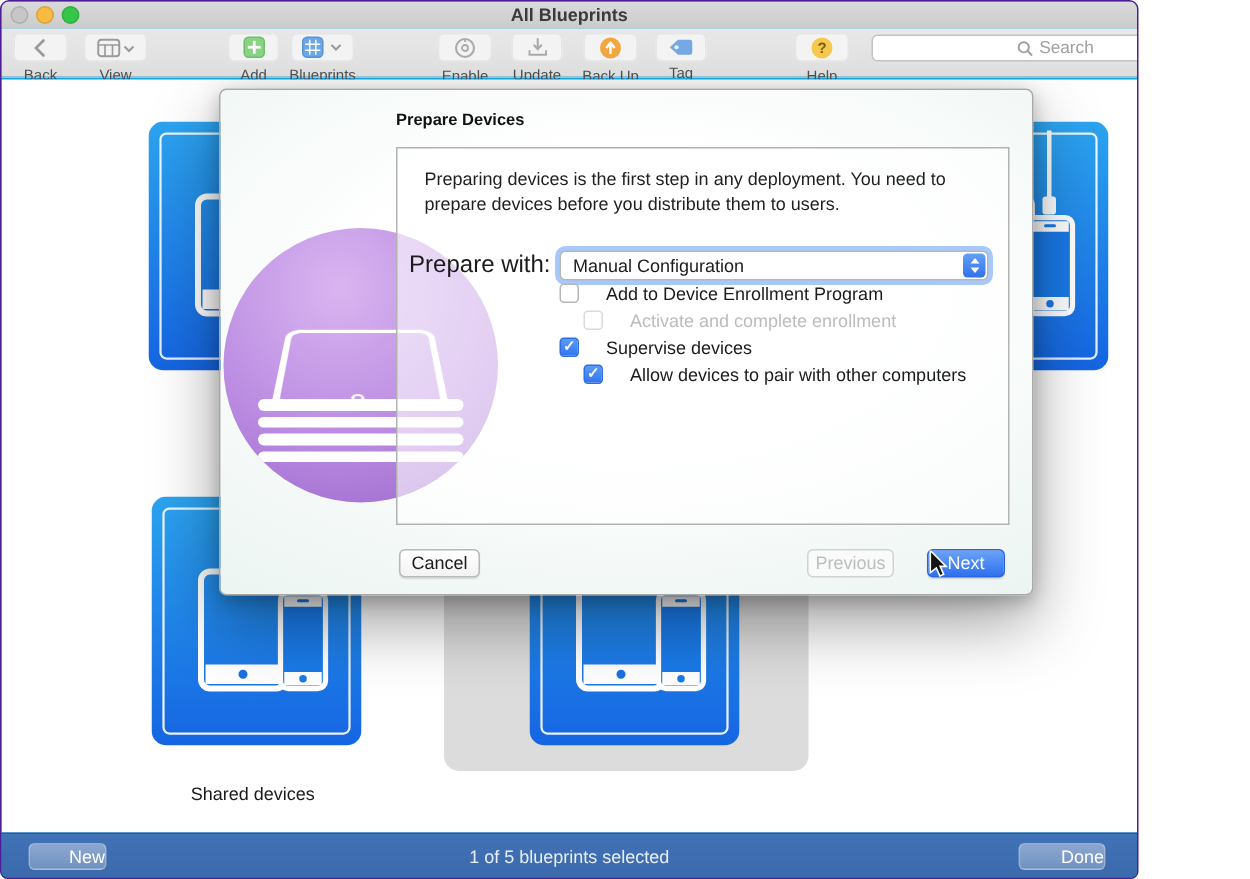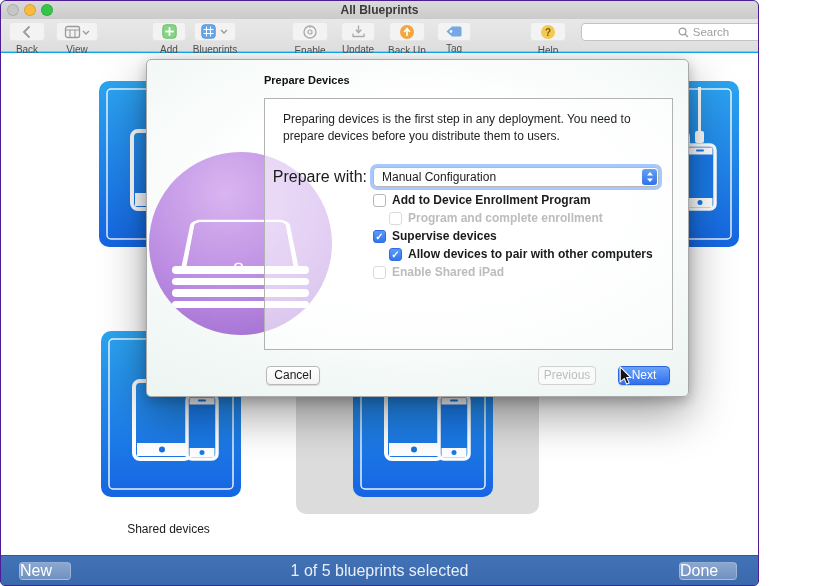--- a/index.html
+++ b/index.html
@@ -51,47 +51,47 @@
   .panel{position:absolute;left:117px;top:38px;width:409px;height:252px;z-index:2;
     background:rgba(255,255,255,.6);border:1px solid #b2b2b2;}
   .desc{position:absolute;left:18px;top:12px;width:380px;margin:0;font-size:12px;line-height:1.45;color:#1f1f1f;}
   .pw-label{position:absolute;left:0;top:68px;width:102px;height:20px;line-height:20px;text-align:right;font-size:16px;color:#1b1b1b;}
   .popup{position:absolute;left:108px;top:68px;width:286px;height:20px;background:#fff;border:1px solid #b7b7b7;border-radius:4px;
     box-shadow:0 0 0 3px rgba(120,170,250,.65);}
   .popup-value{position:absolute;left:8px;top:0;height:18px;line-height:18px;font-size:12px;color:#1b1b1b;}
   .stepper{position:absolute;right:1px;top:1px;width:15px;height:16px;border-radius:3px;
     background:linear-gradient(#63a1f7,#3271ea);display:flex;align-items:center;justify-content:center;}
   .cbgroup{position:absolute;left:108px;top:90px;}
-  .cbrow{display:flex;align-items:flex-end;height:18px;gap:6px;font-weight:bold;}
+  .cbrow{display:flex;align-items:flex-start;height:18px;gap:18px;}
   .cbrow.indent1{margin-left:16px;}
   .cb{width:13px;height:13px;border-radius:3px;border:1px solid #b6b6b6;background:#fff;
     display:flex;align-items:center;justify-content:center;flex:0 0 13px;}
   .cbrow.checked .cb{background:linear-gradient(#5a9bf8,var(--accent-blue,#3276ee));border-color:#2d6ce2;}
   .cbrow.checked .cb::after{content:"✓";color:#fff;font-size:10px;font-weight:700;line-height:1;}
   .cbrow.disabled .cb{border-color:#dadada;background:rgba(255,255,255,.7);}
   .cbl{font-size:12px;color:#1b1b1b;white-space:nowrap;}
   .cbrow.disabled .cbl{color:#bcbcbc;}
   .btn{position:absolute;top:306px;height:19px;border-radius:4px;font-family:"Liberation Sans",sans-serif;
     font-size:12px;line-height:17px;text-align:center;padding:0;}
   .btn.cancel{left:119px;width:54px;background:linear-gradient(#ffffff,#f3f3f3);border:1px solid #b8b8b8;color:#1b1b1b;
     box-shadow:0 1px 1px rgba(0,0,0,.12);}
   .btn.previous{left:391px;width:58px;background:rgba(252,252,252,.65);border:1px solid #d2d2d2;color:#bdbdbd;}
   .btn.next{left:471px;width:52px;background:linear-gradient(#6aa3f8,#2f70ee);border:1px solid #2a64de;color:#fff;
     box-shadow:0 1px 1px rgba(0,0,0,.15);}
   .cursor{position:absolute;left:616px;top:314px;z-index:60;}
   
   .bottombar{position:absolute;left:0;right:0;bottom:0;height:30px;background:linear-gradient(#4273b6,var(--bar-blue,#3a69ac));
     border-top:1px solid #2f5a96;}
   .bbbtn{position:absolute;top:6px;height:18px;border-radius:4px;border:1px solid rgba(255,255,255,.25);
-    background:linear-gradient(#8ba7d0,#7091c0);color:#fff;font-size:16px;line-height:16px;text-align:left;
+    background:linear-gradient(#8ba7d0,#7091c0);color:#fff;font-size:12px;line-height:16px;text-align:right;
     font-family:"Liberation Sans",sans-serif;padding:0;}
   .bbbtn.new{left:18px;width:52px;}
   .bbbtn.done{right:21px;width:58px;}
   .bbstatus{position:absolute;left:0;right:0;top:0;height:30px;line-height:30px;text-align:center;
-    font-size:16px;color:#e8eef7;}
+    font-size:12px;color:#e8eef7;}
 </style>
 </head>
 <body>
 
 <div class="window">
 
   <svg width="0" height="0" style="position:absolute" aria-hidden="true">
     <defs>
       <linearGradient id="gblue" x1="0" y1="0" x2="0" y2="1">
         <stop offset="0" style="stop-color:var(--tile-blue-top,#2ca4f0)"></stop>
@@ -314,33 +314,29 @@
           </span>
         </div>
 
         <div class="cbgroup">
           <div class="cbrow indent0">
             <span class="cb"></span>
             <span class="cbl">Add to Device Enrollment Program</span>
           </div>
           <div class="cbrow disabled indent1">
             <span class="cb"></span>
-            <span class="cbl">Program and complete enrollment</span>
+            <span class="cbl">Activate and complete enrollment</span>
           </div>
           <div class="cbrow checked indent0">
             <span class="cb"></span>
             <span class="cbl">Supervise devices</span>
           </div>
           <div class="cbrow checked indent1">
             <span class="cb"></span>
             <span class="cbl">Allow devices to pair with other computers</span>
-          </div>
-          <div class="cbrow disabled indent0">
-            <span class="cb"></span>
-            <span class="cbl">Enable Shared iPad</span>
           </div>
         </div>
       </div>
 
       <button class="btn cancel">Cancel</button>
       <button class="btn previous" disabled="">Previous</button>
       <button class="btn next">Next</button>
     </div>
 
     <svg class="cursor" width="17" height="18" viewBox="0 0 12 17">

